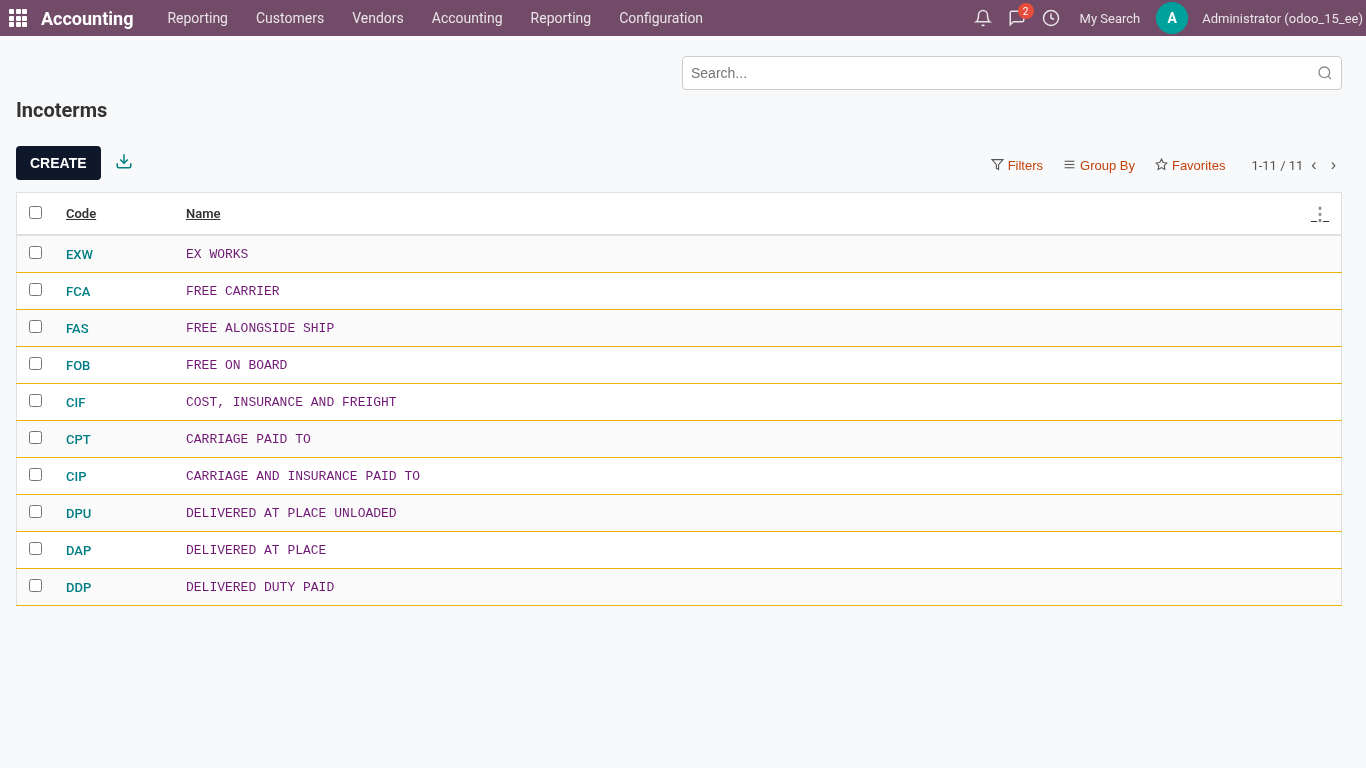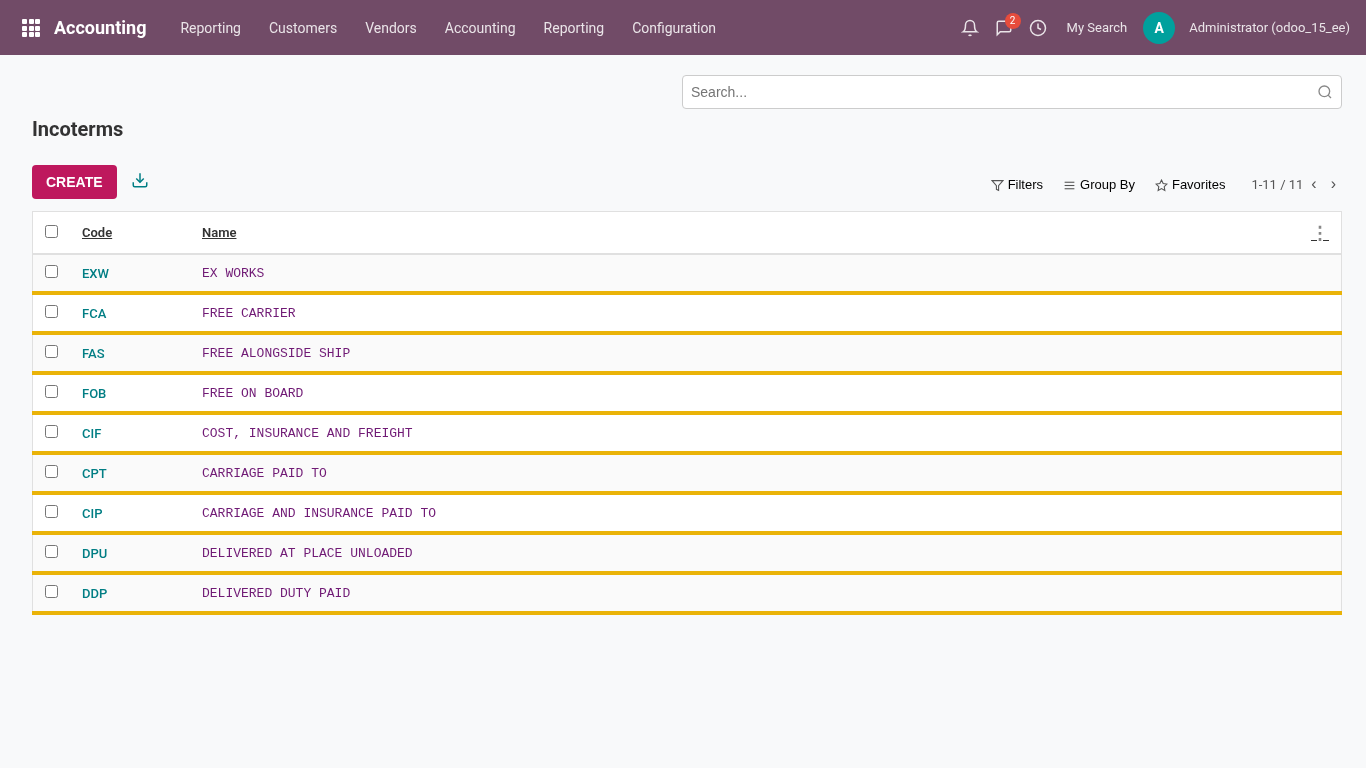--- a/index.html
+++ b/index.html
@@ -2,24 +2,24 @@
 <html><head>
   <meta charset="utf-8">
   <style>
     * { box-sizing: border-box; margin: 0; padding: 0; }
     body { font-family: -apple-system, BlinkMacSystemFont, 'Segoe UI', Roboto, sans-serif; font-size: 14px; background: #f8f9fa; color: #333; }
 
     
     .navbar {
       background: #714B67;
       color: #fff;
-      height: 55px;
-      display: flex;
-      align-items: center;
-      padding: 0 16px;
+      height: 36px;
+      display: flex;
+      align-items: center;
+      padding: 0 3px;
       gap: 0;
     }
     .navbar-apps-icon {
       margin-right: 8px;
       cursor: pointer;
       display: flex;
       align-items: center;
       justify-content: center;
       width: 30px;
       height: 30px;
@@ -91,21 +91,21 @@
       font-size: 14px;
     }
     .navbar-user {
       color: rgba(255,255,255,0.85);
       font-size: 13px;
       margin-left: 6px;
     }
 
     
     .main-content {
-      padding: 20px 24px 0 32px;
+      padding: 20px 24px 0 16px;
     }
 
     
     .page-title {
       font-size: 20px;
       font-weight: 700;
       color: #333;
       margin-bottom: 16px;
     }
 
@@ -128,21 +128,21 @@
       color: #333;
     }
     .search-icon-btn {
       color: #888;
       cursor: pointer;
       display: flex;
       align-items: center;
     }
 
     .btn-create {
-      background: #be185d;
+      background: #0f172a;
       color: #fff;
       border: none;
       border-radius: 4px;
       padding: 6px 14px;
       font-size: 14px;
       font-weight: 600;
       cursor: pointer;
       height: 34px;
     }
 
@@ -150,26 +150,26 @@
       background: transparent;
       border: none;
       color: #017E84;
       cursor: pointer;
       font-size: 18px;
       padding: 4px 6px;
     }
     .filter-btn {
       background: transparent;
       border: none;
-      color: #000000;
+      color: #c2410c;
       cursor: pointer;
       font-size: 13px;
       padding: 6px 10px;
       display: flex;
-      align-items: flex-end;
+      align-items: flex-start;
       gap: 4px;
     }
 
     .pagination-info {
       font-size: 13px;
       color: #555;
       margin-left: 16px;
       white-space: nowrap;
     }
     .pagination-arrow {
@@ -196,21 +196,21 @@
       text-align: left;
       padding: 10px 12px;
       font-weight: 600;
       font-size: 13px;
       color: #333;
       background: #fff;
     }
     .data-table td {
       padding: 10px 12px;
       font-size: 13px;
-      border-bottom: 4px solid #eab308;
+      border-bottom: 1px solid #eab308;
     }
     .data-table .col-check {
       width: 36px;
     }
     .data-table .col-code {
       width: 120px;
     }
     .data-table .code-link {
       color: #017E84;
       font-weight: 500;
@@ -456,20 +456,32 @@
       <input type="checkbox" style="">
     </td>
     <td class="col-code">
       <span class="code-link">DPU</span>
     </td>
     <td>
       <span class="name-link">DELIVERED AT PLACE UNLOADED</span>
     </td>
     <td class="col-options"></td>
   </tr>
+        <tr>
+    <td class="col-check">
+      <input type="checkbox" style="">
+    </td>
+    <td class="col-code">
+      <span class="code-link">DAP</span>
+    </td>
+    <td>
+      <span class="name-link">DELIVERED AT PLACE</span>
+    </td>
+    <td class="col-options"></td>
+  </tr>
         <tr style="background: rgb(250, 250, 250);">
     <td class="col-check">
       <input type="checkbox" style="">
     </td>
     <td class="col-code">
       <span class="code-link">DDP</span>
     </td>
     <td>
       <span class="name-link">DELIVERED DUTY PAID</span>
     </td>

